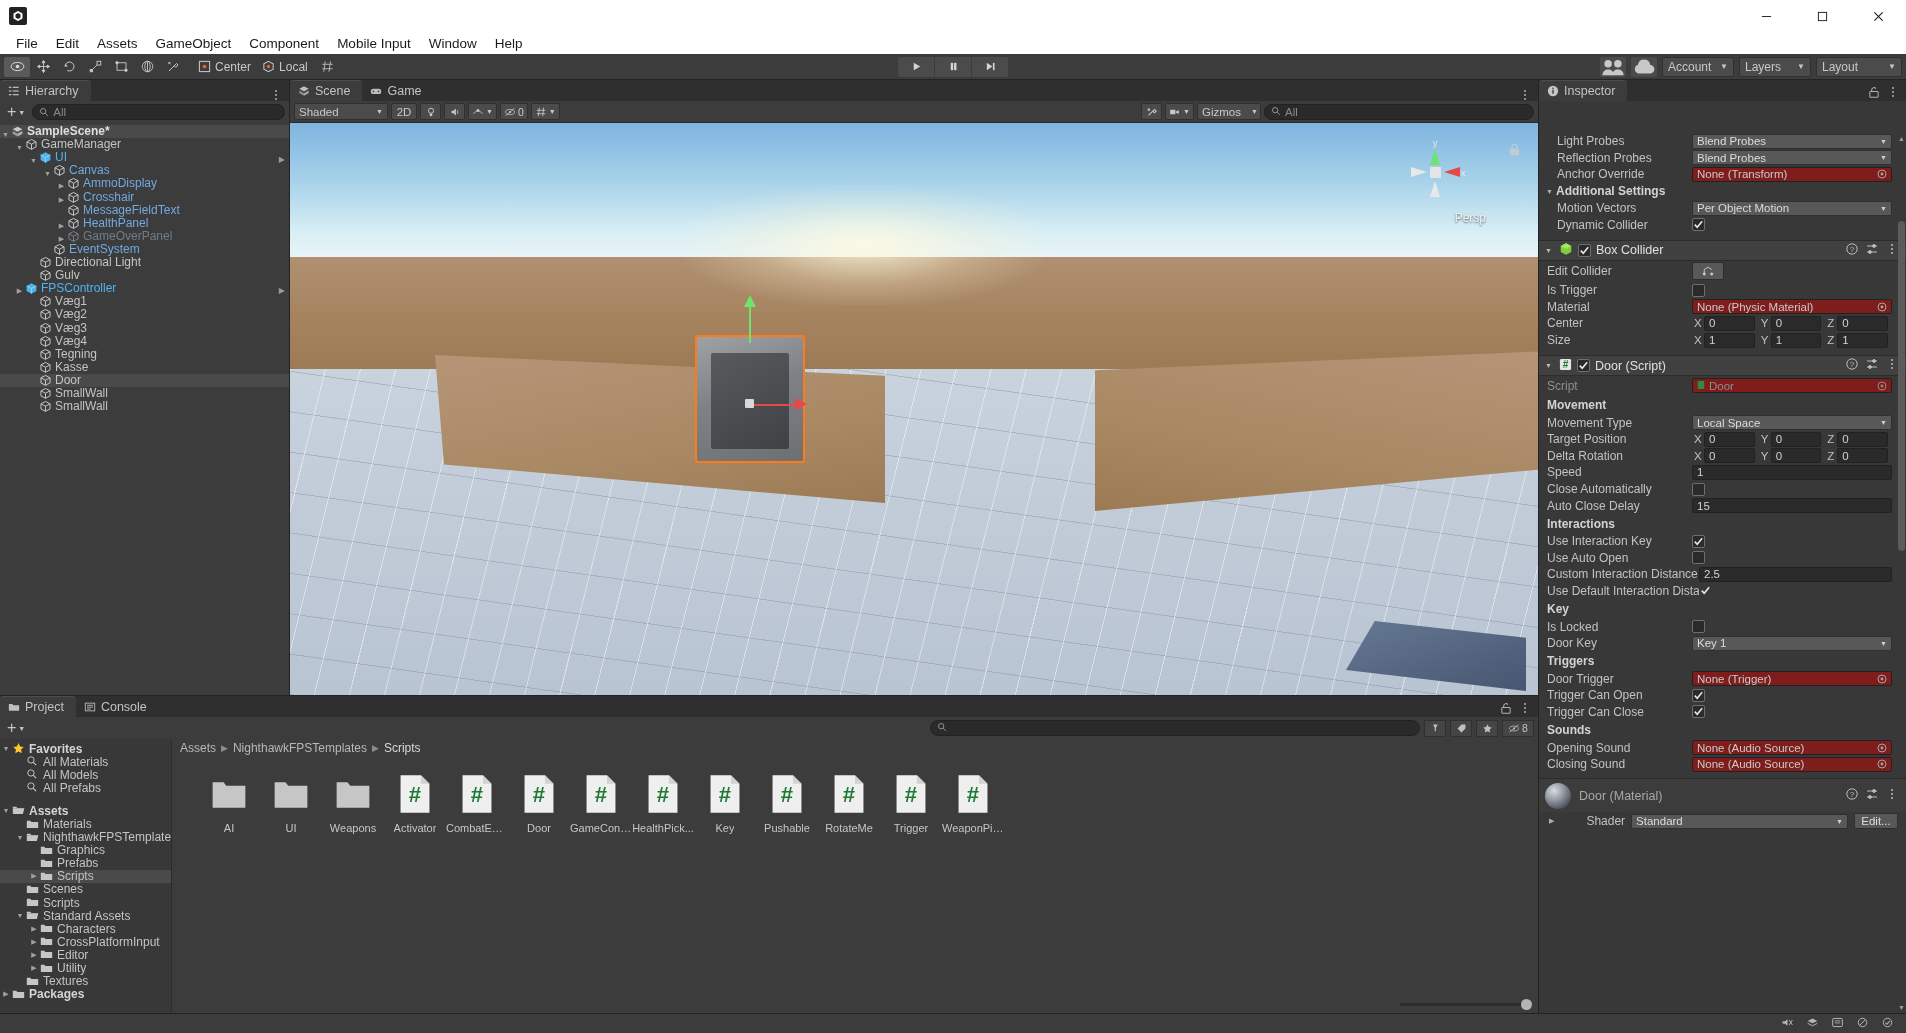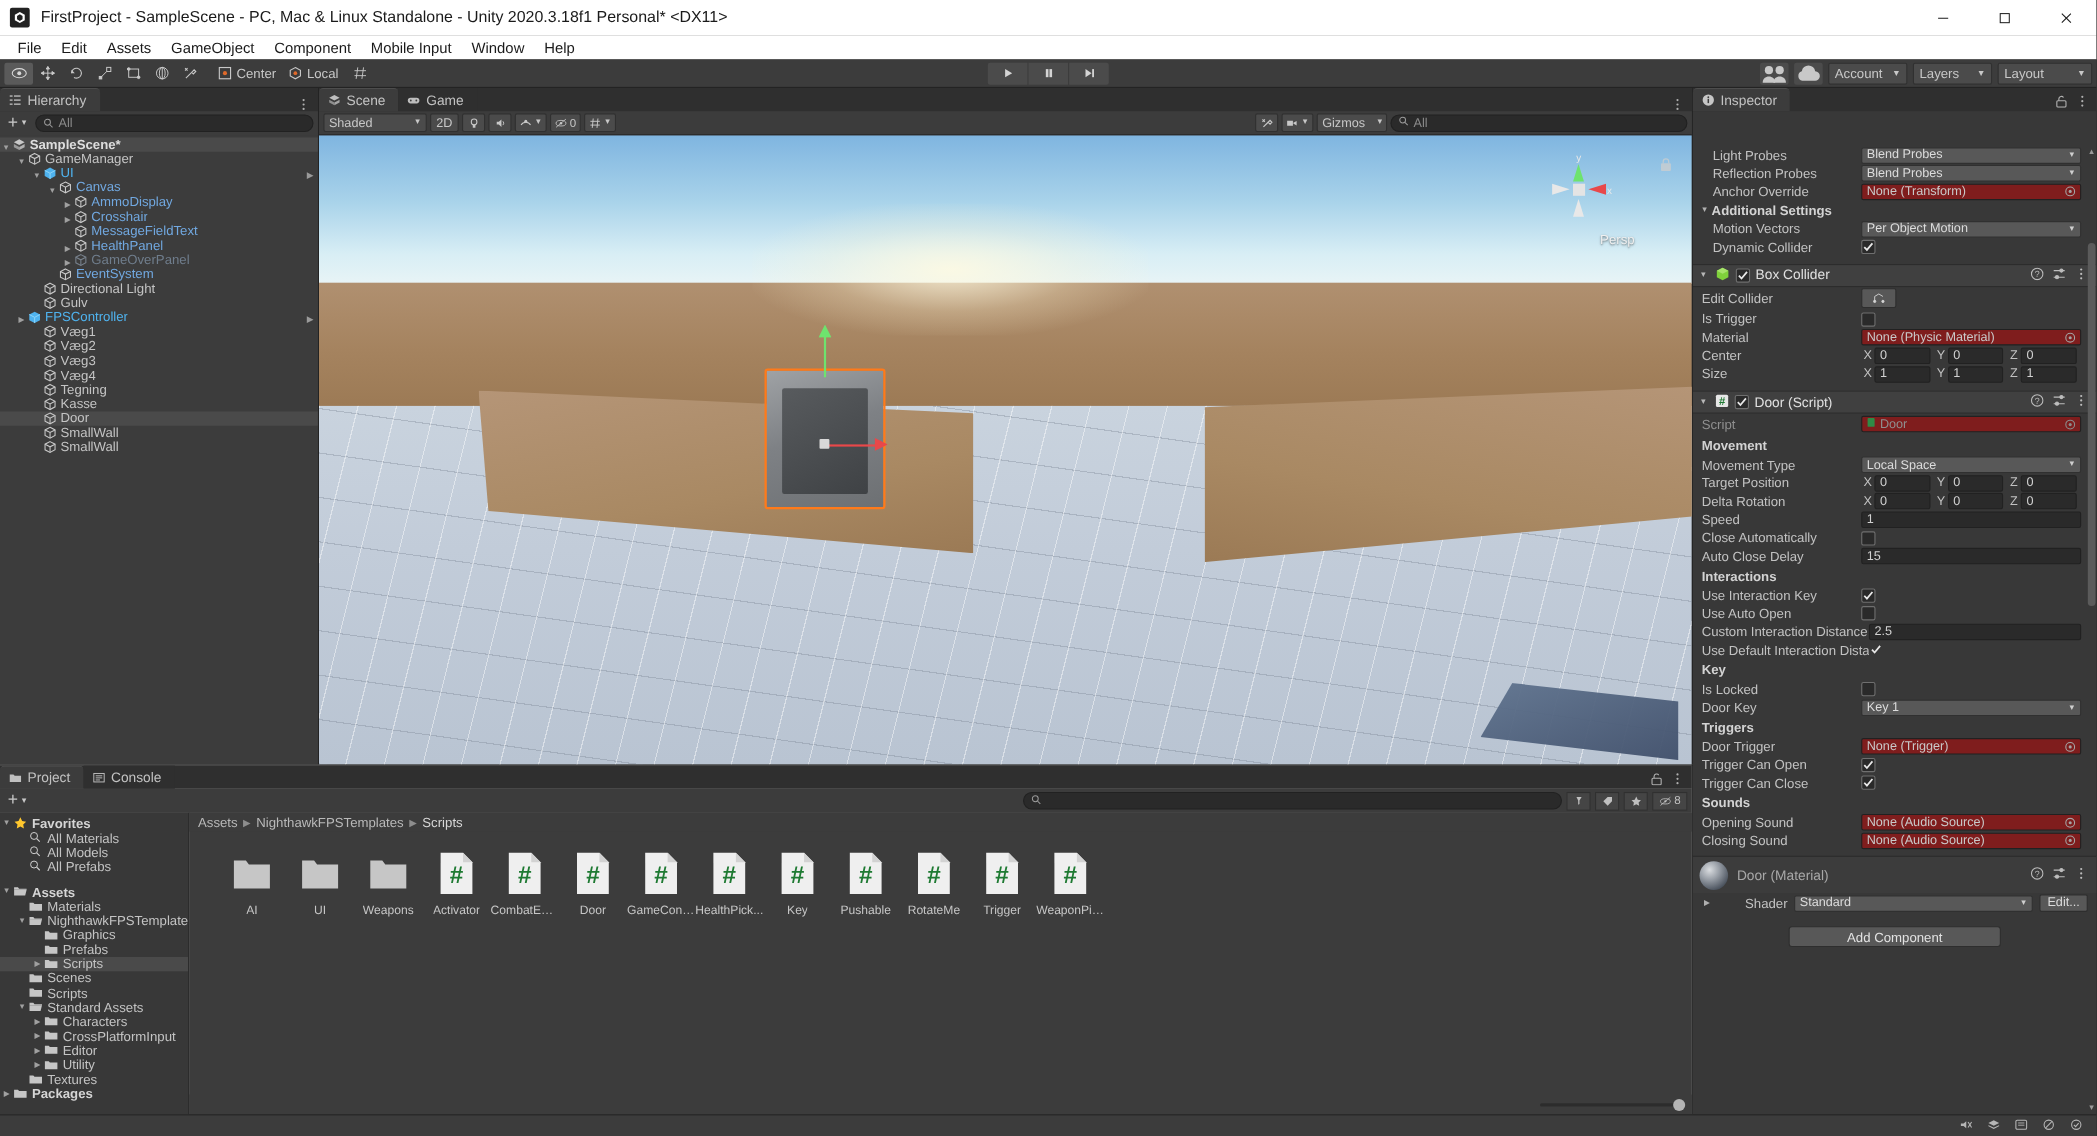--- a/index.html
+++ b/index.html
@@ -97,21 +97,21 @@
            background:#4b4b4b;border:1px solid #303030;border-radius:2px; color:#c8c8c8; padding:0 3px; gap:2px;}
   .sc-btn svg{width:12px;height:12px;}
   .sc-btn .caret{font-size:7px;}
   .sc-right{ margin-left:auto; display:flex; align-items:center; gap:3px; }
   .sc-search{ width:270px; height:16px; background:#2a2a2a; border:1px solid #212121; border-radius:8px;
               display:flex;align-items:center;padding:0 6px;gap:4px;color:#8a8a8a;font-size:11.5px;}
   .scene-view{ flex:1; position:relative; overflow:hidden; min-height:0; }
 
   
   .project{ height:318px; display:flex; flex-direction:column; border-top:1px solid #232323;
-            border-right:1px solid #232323; background:#a3a3a3;}
+            border-right:1px solid #232323; background:#fef9c3;}
   .p-toolbar{ height:22px; background:#3c3c3c; display:flex; align-items:center; padding:0 4px; gap:4px; }
   .p-search{ width:490px; height:16px; background:#2a2a2a; border:1px solid #212121; border-radius:8px;
              display:flex; align-items:center; padding:0 6px; gap:4px; color:#8a8a8a; font-size:11.5px;
              margin-left:auto;}
   .p-ico{ width:22px;height:17px; display:flex;align-items:center;justify-content:center;
           background:#454545;border:1px solid #303030; color:#c0c0c0;}
   .p-body{ flex:1; display:flex; min-height:0; }
   .p-tree{ width:172px; background:#383838; border-right:1px solid #2c2c2c; padding-top:3px; overflow:hidden;}
   .t-row{ height:13.1px; display:flex; align-items:center; font-size:12px; color:#c4c4c4; white-space:nowrap;}
   .t-row.sel{ background:#4a4a4a; }
@@ -242,21 +242,20 @@
 
 <div class="app">
 
   <div class="titlebar">
     <div class="unity-logo">
       <svg viewBox="0 0 24 24">
           <path d="M12 2 21 7v10l-9 5-9-5V7z" fill="#fff"></path>
           <path d="M12 6 17 9v6l-5 3-5-3V9z" fill="#222"></path>
         </svg>
     </div>
-    <div class="title-text">FirstProject - SampleScene - PC, Mac &amp; Linux Standalone - Unity 2020.3.18f1 Personal* &lt;DX11&gt;</div>
     <div class="win-btns">
       <div class="win-btn">
         <svg viewBox="0 0 12 12">
             <line x1="1" y1="6" x2="11" y2="6" stroke="#1a1a1a" stroke-width="1"></line>
           </svg>
       </div>
       <div class="win-btn">
         <svg viewBox="0 0 12 12">
             <rect x="1.5" y="1.5" width="9" height="9" fill="none" stroke="#1a1a1a" stroke-width="1"></rect>
           </svg>
@@ -1584,23 +1583,20 @@
         <div class="shader-row">
           <span style="font-size:7px;color:#b0b0b0;margin-left:2px">▶</span>
           <div class="lab" style="width:auto;flex:0 0 auto;padding-left:26px">Shader</div>
           <div class="dropdown" style="flex:1">
             <span>Standard</span>
             <span class="caret">▼</span>
           </div>
           <div class="edit-btn">Edit...</div>
         </div>
 
-        <div class="addcomp-wrap">
-          <div class="addcomp">Add Component</div>
-        </div>
 
         <div class="insp-scroll">
           <div class="up">▲</div>
           <div class="thumb"></div>
           <div class="dn">▼</div>
         </div>
       </div>
     </div>
   </div>
 

